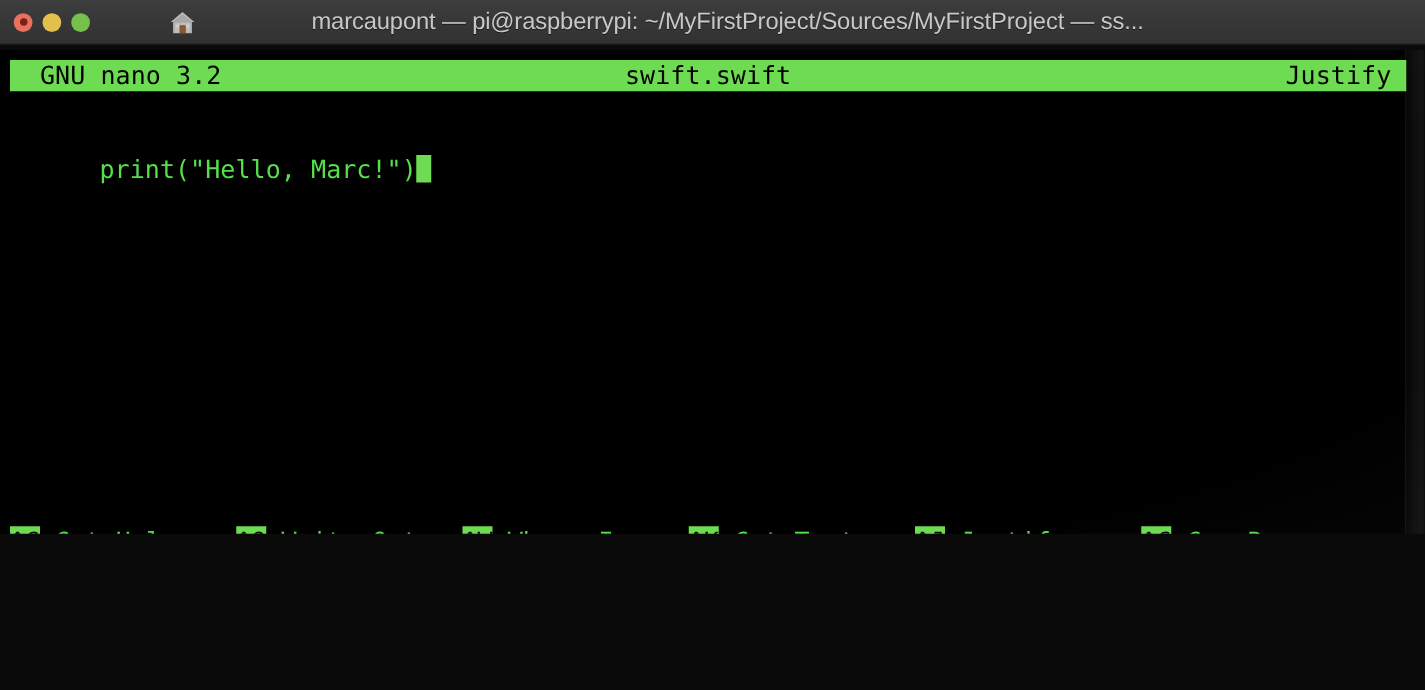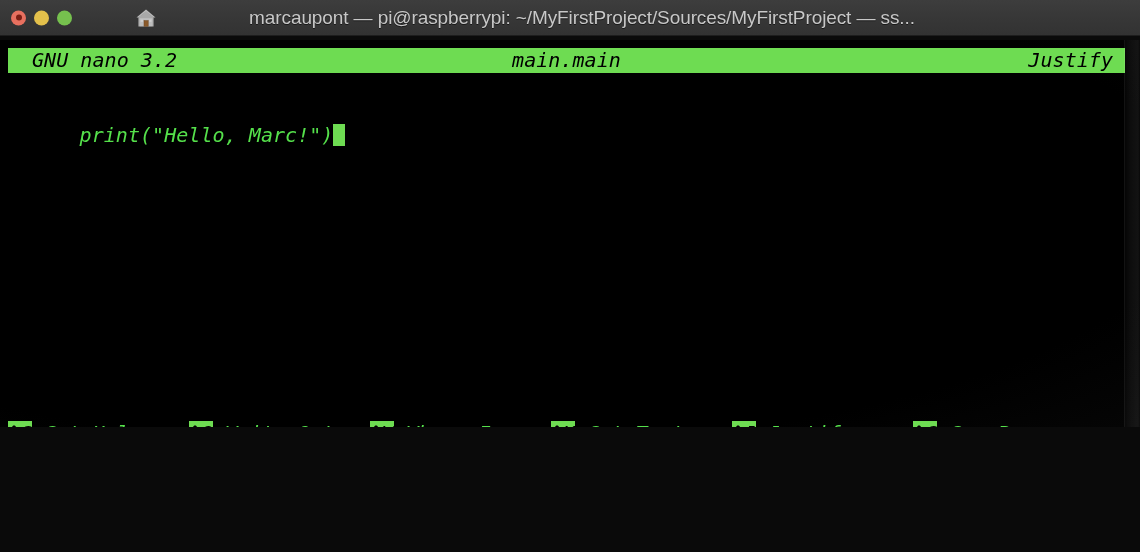--- a/index.html
+++ b/index.html
@@ -92,21 +92,20 @@
 
   
   #terminal {
     position: absolute;
     top: 40px; left: 0;
     width: 1140px;
     height: 387px;
     background:
       radial-gradient(ellipse 115% 110% at 38% 42%, #000000 0%, #000000 58%, #060606 78%, #101010 100%);
     overflow: hidden;
-    font-style: italic;
   }
   
   #right-gutter {
     position: absolute;
     top: 0; right: 0;
     width: 16px;
     height: 512px;
     background: linear-gradient(90deg, rgba(255,255,255,0.015) 0%, rgba(255,255,255,0.055) 45%, rgba(255,255,255,0.075) 88%, rgba(255,255,255,0.03) 100%);
     pointer-events: none;
   }
@@ -222,21 +221,21 @@
       </svg>
     </span>
 
     <div id="window-title">marcaupont — pi@raspberrypi: ~/MyFirstProject/Sources/MyFirstProject — ss...</div>
   </div>
 
   <div id="terminal">
 
     <div id="nano-header" class="mono">
       <span class="seg" id="nano-version">GNU nano 3.2</span>
-      <span class="seg" id="nano-filename">main.main</span>
+      <span class="seg" id="nano-filename">swift.swift</span>
       <span class="seg" id="nano-modified">Justify</span>
     </div>
 
     <div id="editor" class="mono">
       <span id="code-line">print("Hello, Marc!")</span><span id="cursor-block"></span>
     </div>
 
     <div id="shortcuts" class="mono">
 
       <div class="sc-col" style="left:8px;">

